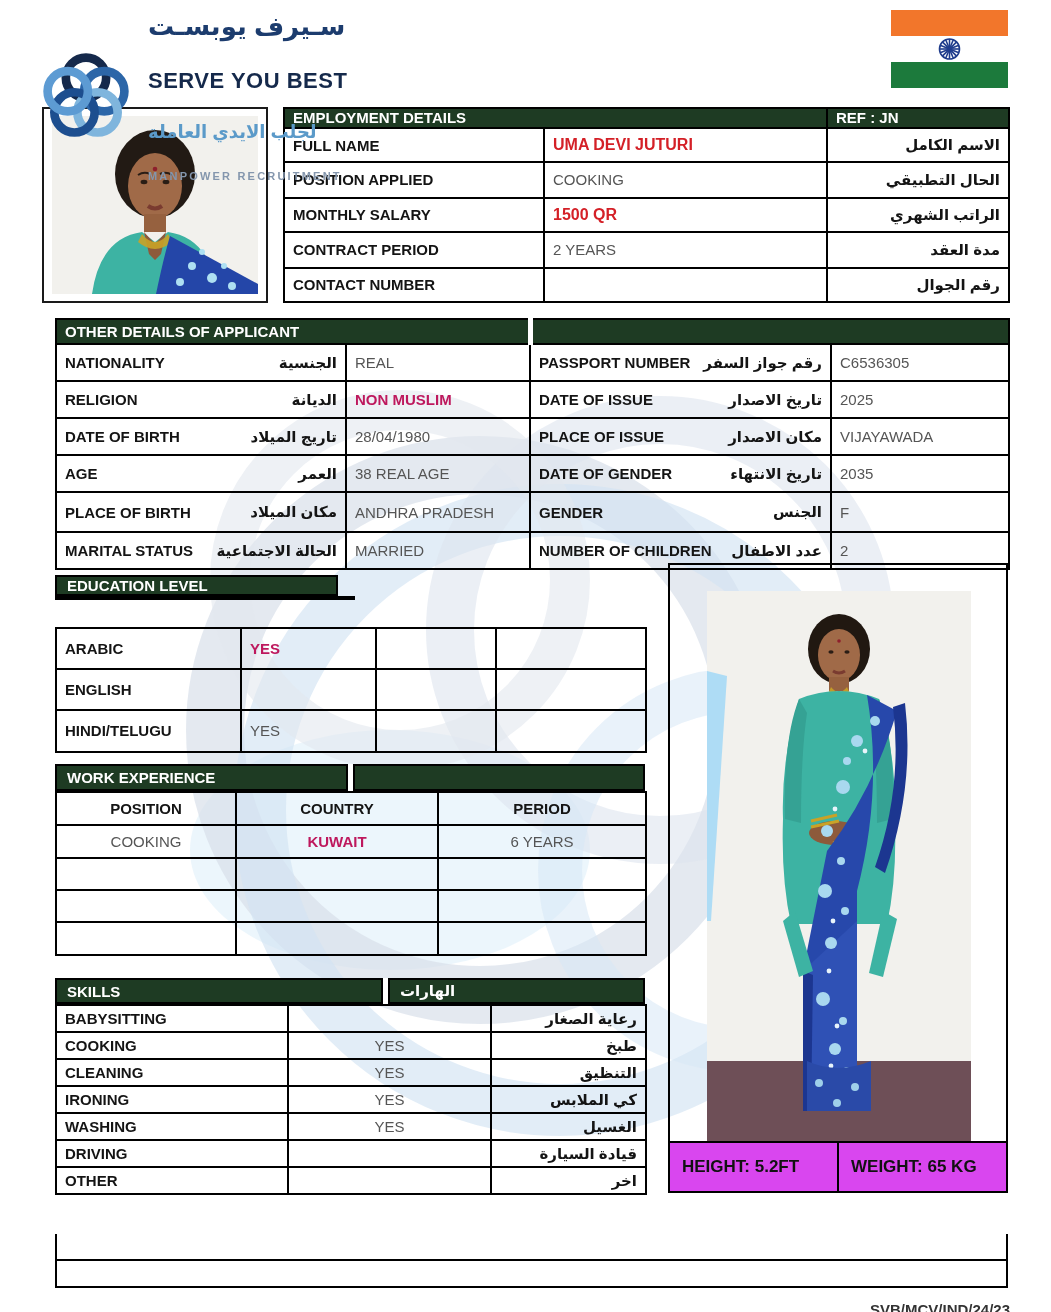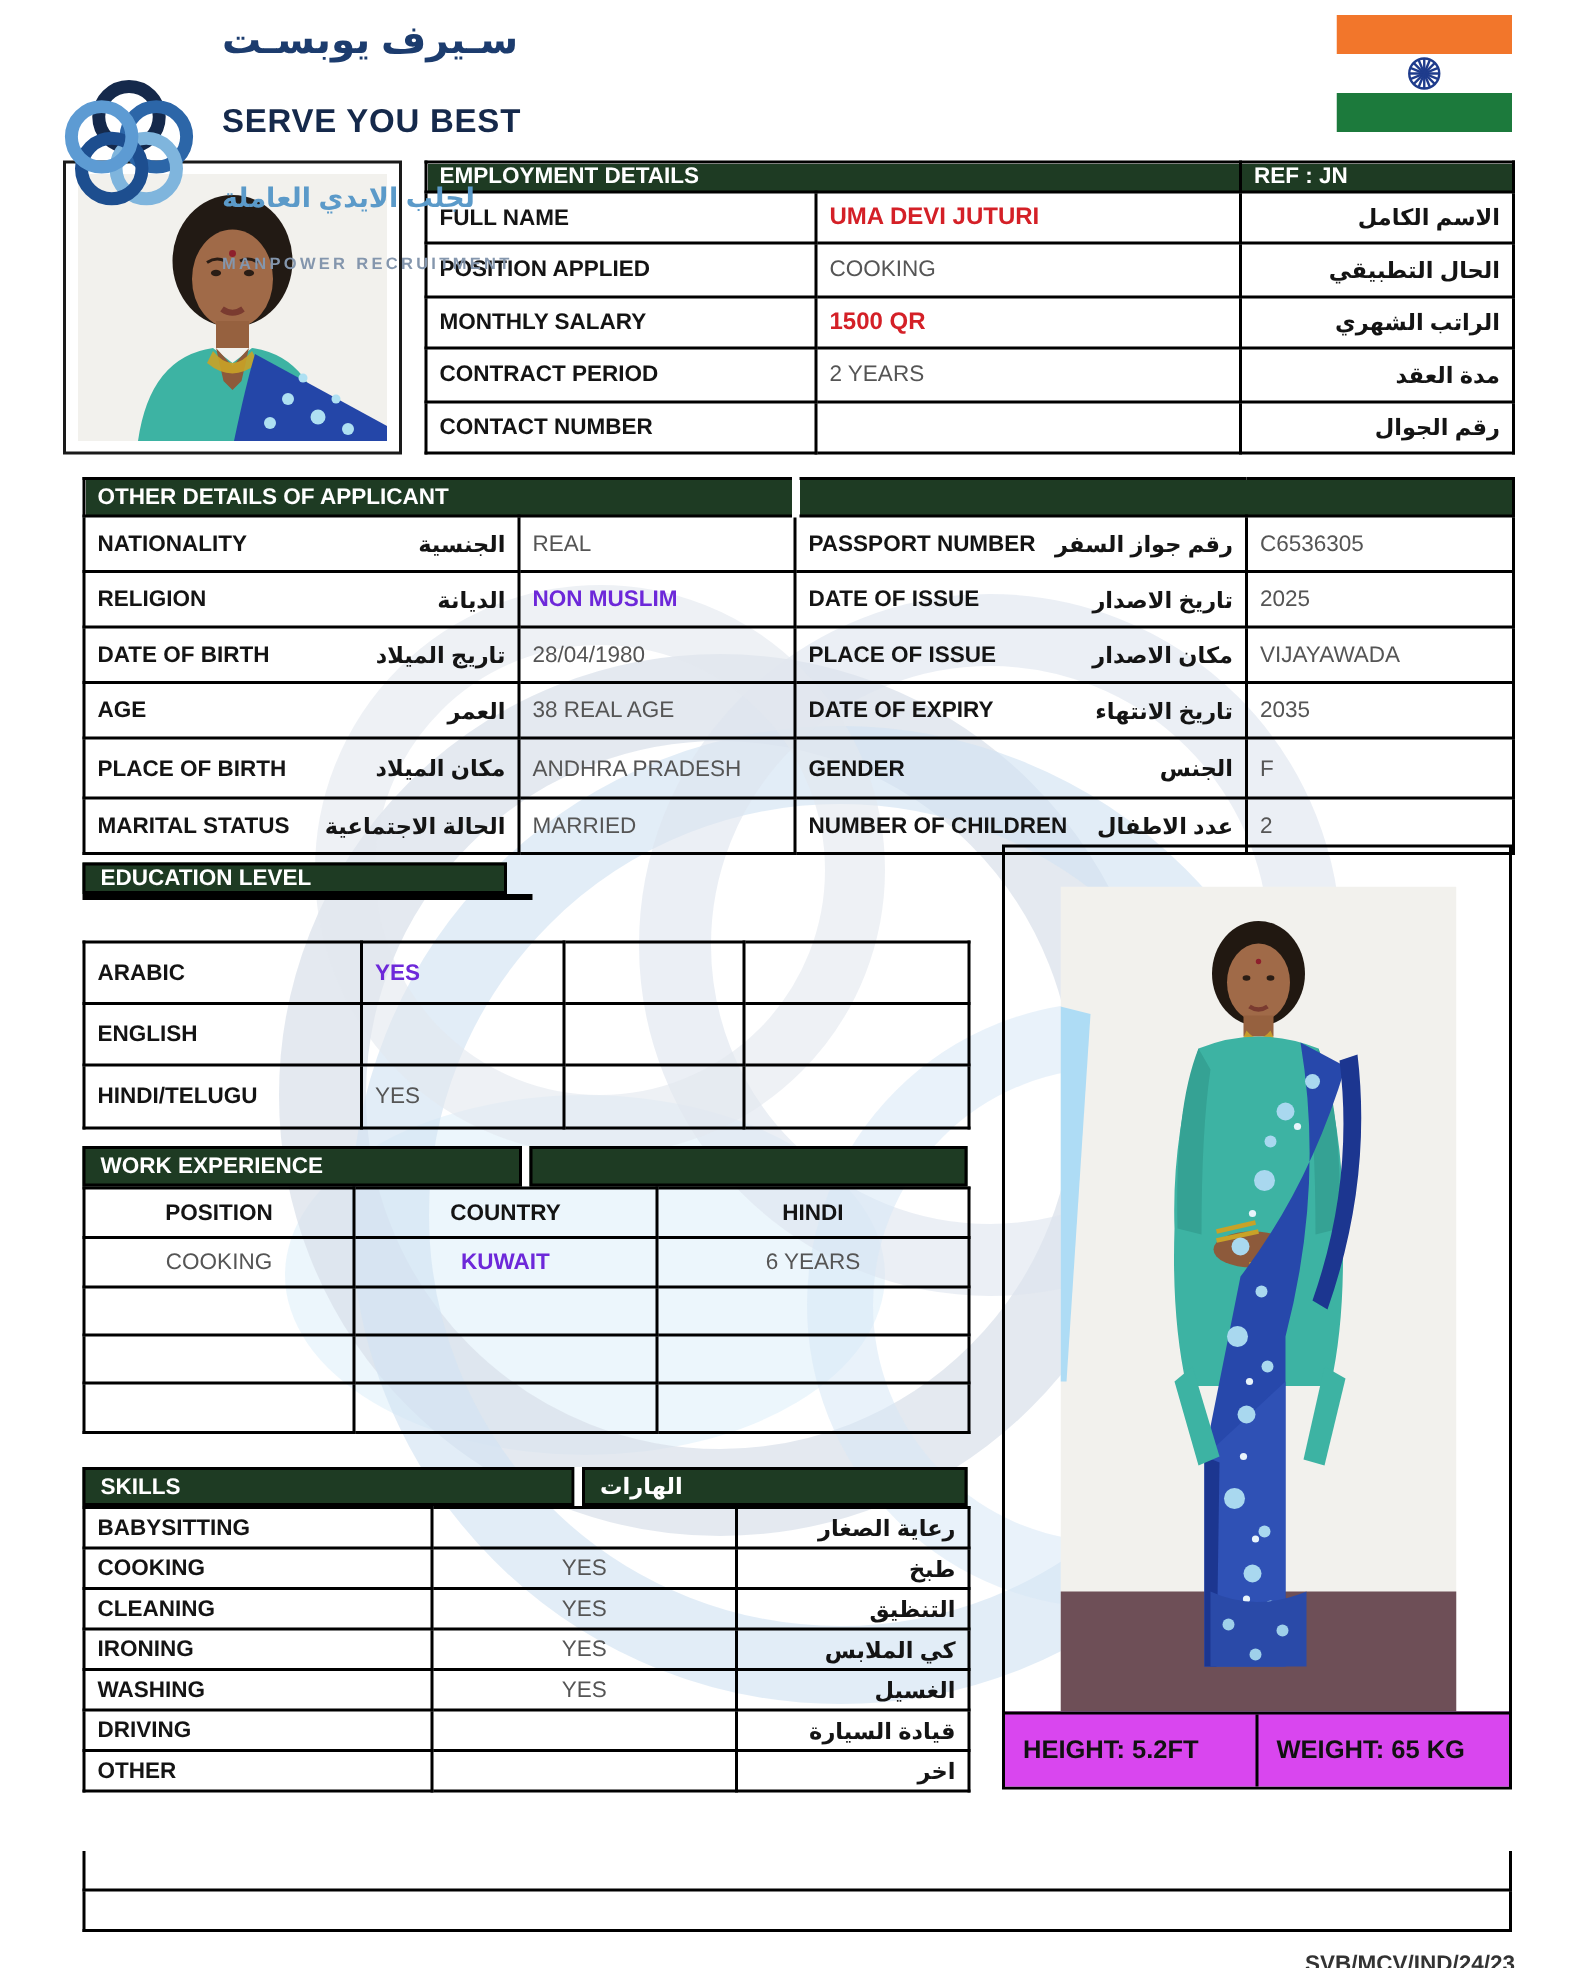--- a/index.html
+++ b/index.html
@@ -17,21 +17,21 @@
   .brand-en{font-size:22px;font-weight:bold;color:#15294b;letter-spacing:.5px;}
   .brand-tag-ar{font-size:18px;color:#5b9ac9;font-weight:bold;}
   .brand-tag-en{font-size:11px;color:#8496ad;letter-spacing:2.2px;font-weight:bold;}
   .flag{left:891px;top:10px;width:117px;height:78px;z-index:2;}
   
   table{border-collapse:collapse;table-layout:fixed;z-index:1;position:absolute;}
   td{border:2px solid #000;padding:0 8px;vertical-align:middle;overflow:hidden;white-space:nowrap;background:transparent;}
   .hdr{background:#1e3b23;color:#fff;font-weight:bold;font-size:15px;}
   .lab{font-weight:bold;color:#141414;font-size:15px;}
   .val{color:#555555;font-size:15px;}
-  .val-strong{color:#6d28d9;font-weight:bold;font-size:15px;}
+  .val-strong{color:#be185d;font-weight:bold;font-size:15px;}
   .val-red{color:#d42027;font-weight:bold;font-size:16px;}
   .ar{font-weight:bold;color:#141414;font-size:15px;text-align:right;direction:rtl;}
   .pair{display:flex;justify-content:space-between;align-items:center;}
   .center{text-align:center;}
   
   .bar{display:flex;z-index:1;}
   .bar .bcell{box-sizing:border-box;border:2px solid #000;background:#1e3b23;color:#fff;
     font-weight:bold;font-size:15px;display:flex;align-items:center;padding:0 10px;}
   .bar .bwhite{background:#fff;}
   .bar .gap{width:5px;background:#fff;}
@@ -224,21 +224,21 @@
     <tr style="height:37px">
       <td>
             <div class="pair">
               <span class="lab">AGE</span>
               <span class="ar">العمر</span>
             </div>
           </td>
       <td class="val">38 REAL AGE</td>
       <td>
             <div class="pair">
-              <span class="lab">DATE OF EXPIRY</span>
+              <span class="lab">DATE OF GENDER</span>
               <span class="ar">تاريخ الانتهاء</span>
             </div>
           </td>
       <td class="val">2035</td>
     </tr>
     <tr style="height:40px">
       <td>
             <div class="pair">
               <span class="lab">PLACE OF BIRTH</span>
               <span class="ar">مكان الميلاد</span>
@@ -315,21 +315,21 @@
   <table style="left:55px;top:791px;width:590px;height:163px;">
     <colgroup>
         <col style="width:180px">
         <col style="width:202px">
         <col style="width:208px">
       </colgroup>
     <tbody>
         <tr style="height:33px">
       <td class="lab center">POSITION</td>
       <td class="lab center">COUNTRY</td>
-      <td class="lab center">HINDI</td>
+      <td class="lab center">PERIOD</td>
     </tr>
     <tr style="height:33px">
       <td class="val center">COOKING</td>
       <td class="val-strong center">KUWAIT</td>
       <td class="val center">6 YEARS</td>
     </tr>
     <tr style="height:32px">
       <td class="val center"></td>
       <td class="val center"></td>
       <td class="val center"></td>

